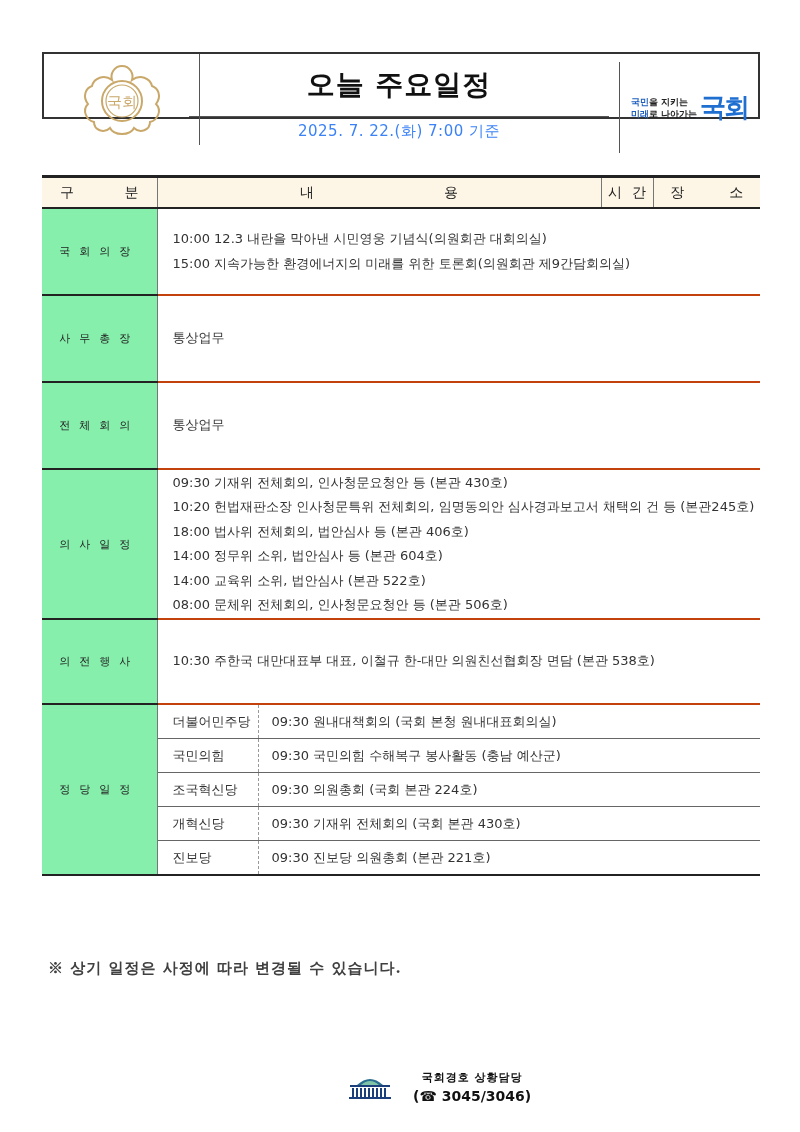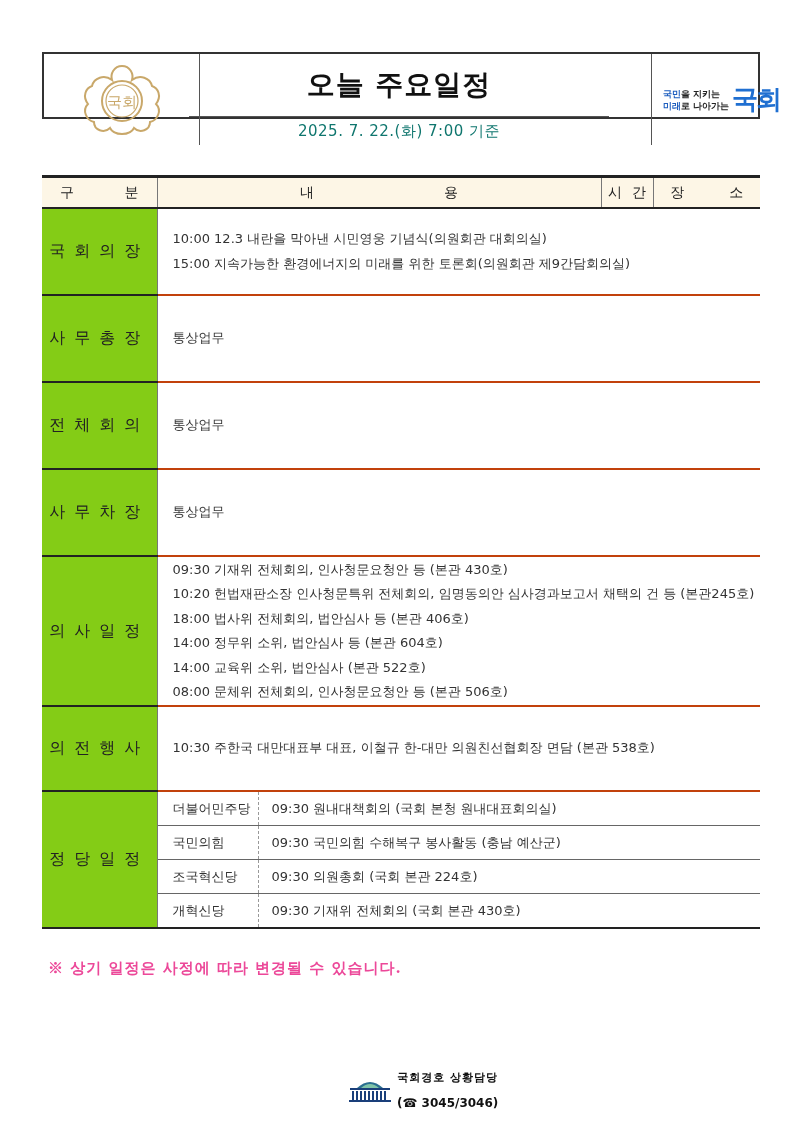--- a/index.html
+++ b/index.html
@@ -1,53 +1,53 @@
 <!DOCTYPE html>
 <html><head>
 <meta charset="utf-8">
 <style>
   html, body { margin: 0; padding: 0; background: #ffffff; }
   body { width: 800px; height: 1132px; position: relative; font-family: "DejaVu Sans", "Liberation Sans", sans-serif; color: #222; }
   .title-box { position: absolute; left: 42px; top: 52px; width: 718px; height: 67px; border: 2px solid #333; box-sizing: border-box; }
   .tb-logo { position: absolute; left: 0; top: 0; width: 155px; height: 91px; border-right: 1px solid #555; display: flex; align-items: center; justify-content: center; }
   .tb-center { position: absolute; left: 145px; top: 0; width: 420px; height: 91px; }
   .tb-title { height: 62px; border-bottom: 1px solid #555; display: flex; align-items: center; justify-content: center; font-size: 28px; font-weight: bold; color: #111; letter-spacing: 1px; }
-  .tb-date { height: 28px; display: flex; align-items: center; justify-content: center; font-size: 15px; color: #0f766e; letter-spacing: 0.5px; }
-  .tb-right { position: absolute; left: 575px; top: 0; width: 139px; height: 91px; border-left: 1px solid #555; display: flex; align-items: center; justify-content: center; margin-left: 32px; }
+  .tb-date { height: 28px; display: flex; align-items: center; justify-content: center; font-size: 15px; color: #3b82f6; letter-spacing: 0.5px; }
+  .tb-right { position: absolute; left: 575px; top: 8px; width: 139px; height: 91px; border-left: 1px solid #555; display: flex; align-items: center; justify-content: center; }
   .slogan { display: flex; align-items: center; gap: 3px; }
   .slogan-text { font-size: 9px; font-weight: bold; line-height: 12px; color: #222; }
   .slogan-text .blue { color: #1f5fbf; }
   .slogan-mark { font-size: 26px; font-weight: bold; color: #1f6fd1; letter-spacing: -2px; }
 
   .sched { position: absolute; left: 42px; top: 175px; width: 718px; border-collapse: collapse; table-layout: fixed; }
   .sched td, .sched th { padding: 0; font-weight: normal; }
   .sched thead th { height: 29px; background: #fdf6e6; border-top: 3px solid #222; border-bottom: 2px solid #222; font-size: 14px; color: #222; }
   .sched thead th.c-cat { border-right: 1px solid #777; }
   .sched thead th.c-time { border-left: 1px solid #777; border-right: 1px solid #777; }
   .hdr-spread { display: flex; justify-content: space-between; padding: 0 18px; }
   .hdr-center-spread { display: inline-flex; gap: 130px; }
   .hdr-place { display: inline-flex; gap: 45px; }
   .hdr-time { display: inline-flex; gap: 10px; }
 
-  .cat { background: #84cc16; border-right: 1px solid #777; border-bottom: 2px solid #222; text-align: center; font-size: 16px; font-weight: bold; letter-spacing: 9px; color: #222; }
+  .cat { background: #86efac; border-right: 1px solid #777; border-bottom: 2px solid #222; text-align: center; font-size: 11px; font-weight: bold; letter-spacing: 9px; color: #222; }
   .content { border-bottom: 2px solid #c2410c; padding-left: 15px !important; font-size: 13px; line-height: 24.5px; color: #333; vertical-align: middle; }
   .line { white-space: nowrap; }
 
   .party-wrap { border-bottom: 2px solid #222; }
   .party-table { width: 100%; border-collapse: collapse; table-layout: fixed; }
   .party-table td { height: 33px; font-size: 13px; color: #333; border-bottom: 1px solid #666; }
   .party-table tr:last-child td { border-bottom: none; }
   .party-name { width: 85px; padding-left: 15px !important; border-right: 1px dashed #999; }
   .party-event { padding-left: 13px !important; white-space: nowrap; }
 
-  .note { position: absolute; left: 48px; top: 959px; font-family: "DejaVu Serif", "Liberation Serif", serif; font-size: 15px; font-weight: bold; color: #ec4899; letter-spacing: 1px; }
-  .footer { position: absolute; left: 345px; top: 1070px; display: flex; align-items: center; gap: 2px; }
+  .note { position: absolute; left: 48px; top: 959px; font-family: "DejaVu Serif", "Liberation Serif", serif; font-size: 15px; font-weight: bold; color: #404040; letter-spacing: 1px; }
+  .footer { position: absolute; left: 345px; top: 1070px; display: flex; align-items: center; gap: 18px; }
   .footer-text { text-align: center; }
   .footer-dept { font-size: 11px; font-weight: bold; color: #111; letter-spacing: 1px; }
-  .footer-phone { font-size: 12px; font-weight: bold; color: #111; margin-top: 11px; }
+  .footer-phone { font-size: 14px; font-weight: bold; color: #111; margin-top: 3px; }
 </style>
 </head>
 <body>
 
 <div class="title-box">
   <div class="tb-logo">
     <svg width="100" height="76" viewBox="0 0 100 76">
       <g fill="none" stroke="#c9a86a" stroke-width="2">
         <path d="M50 4 C58 4 62 12 60 18 C68 12 78 16 80 24 C86 26 90 34 84 42 C90 48 86 58 78 60 C78 68 68 72 62 66 C58 74 42 74 38 66 C32 72 22 68 22 60 C14 58 10 48 16 42 C10 34 14 26 20 24 C22 16 32 12 40 18 C38 12 42 4 50 4 Z"></path>
         <circle cx="50" cy="39" r="20"></circle>
@@ -119,26 +119,20 @@
       <td class="content" colspan="3">
         <div class="line">통상업무</div>
       </td>
     </tr>
     <tr style="height:87px">
       <td class="cat">전체회의</td>
       <td class="content" colspan="3">
         <div class="line">통상업무</div>
       </td>
     </tr>
-    <tr style="height:87px">
-      <td class="cat">사무차장</td>
-      <td class="content" colspan="3">
-        <div class="line">통상업무</div>
-      </td>
-    </tr>
     <tr style="height:150px">
       <td class="cat">의사일정</td>
       <td class="content" colspan="3">
         <div class="line">09:30 기재위 전체회의, 인사청문요청안 등 (본관 430호)</div>
         <div class="line">10:20 헌법재판소장 인사청문특위 전체회의, 임명동의안 심사경과보고서 채택의 건 등 (본관245호)</div>
         <div class="line">18:00 법사위 전체회의, 법안심사 등 (본관 406호)</div>
         <div class="line">14:00 정무위 소위, 법안심사 등 (본관 604호)</div>
         <div class="line">14:00 교육위 소위, 법안심사 (본관 522호)</div>
         <div class="line">08:00 문체위 전체회의, 인사청문요청안 등 (본관 506호)</div>
       </td>
@@ -162,20 +156,24 @@
             <td class="party-name">국민의힘</td>
             <td class="party-event">09:30 국민의힘 수해복구 봉사활동 (충남 예산군)</td>
           </tr>
           <tr>
             <td class="party-name">조국혁신당</td>
             <td class="party-event">09:30 의원총회 (국회 본관 224호)</td>
           </tr>
           <tr>
             <td class="party-name">개혁신당</td>
             <td class="party-event">09:30 기재위 전체회의 (국회 본관 430호)</td>
+          </tr>
+          <tr>
+            <td class="party-name">진보당</td>
+            <td class="party-event">09:30 진보당 의원총회 (본관 221호)</td>
           </tr>
         </tbody>
           </table>
       </td>
     </tr>
   </tbody>
 </table>
 
 <div class="note">※ 상기 일정은 사정에 따라 변경될 수 있습니다.</div>
 

